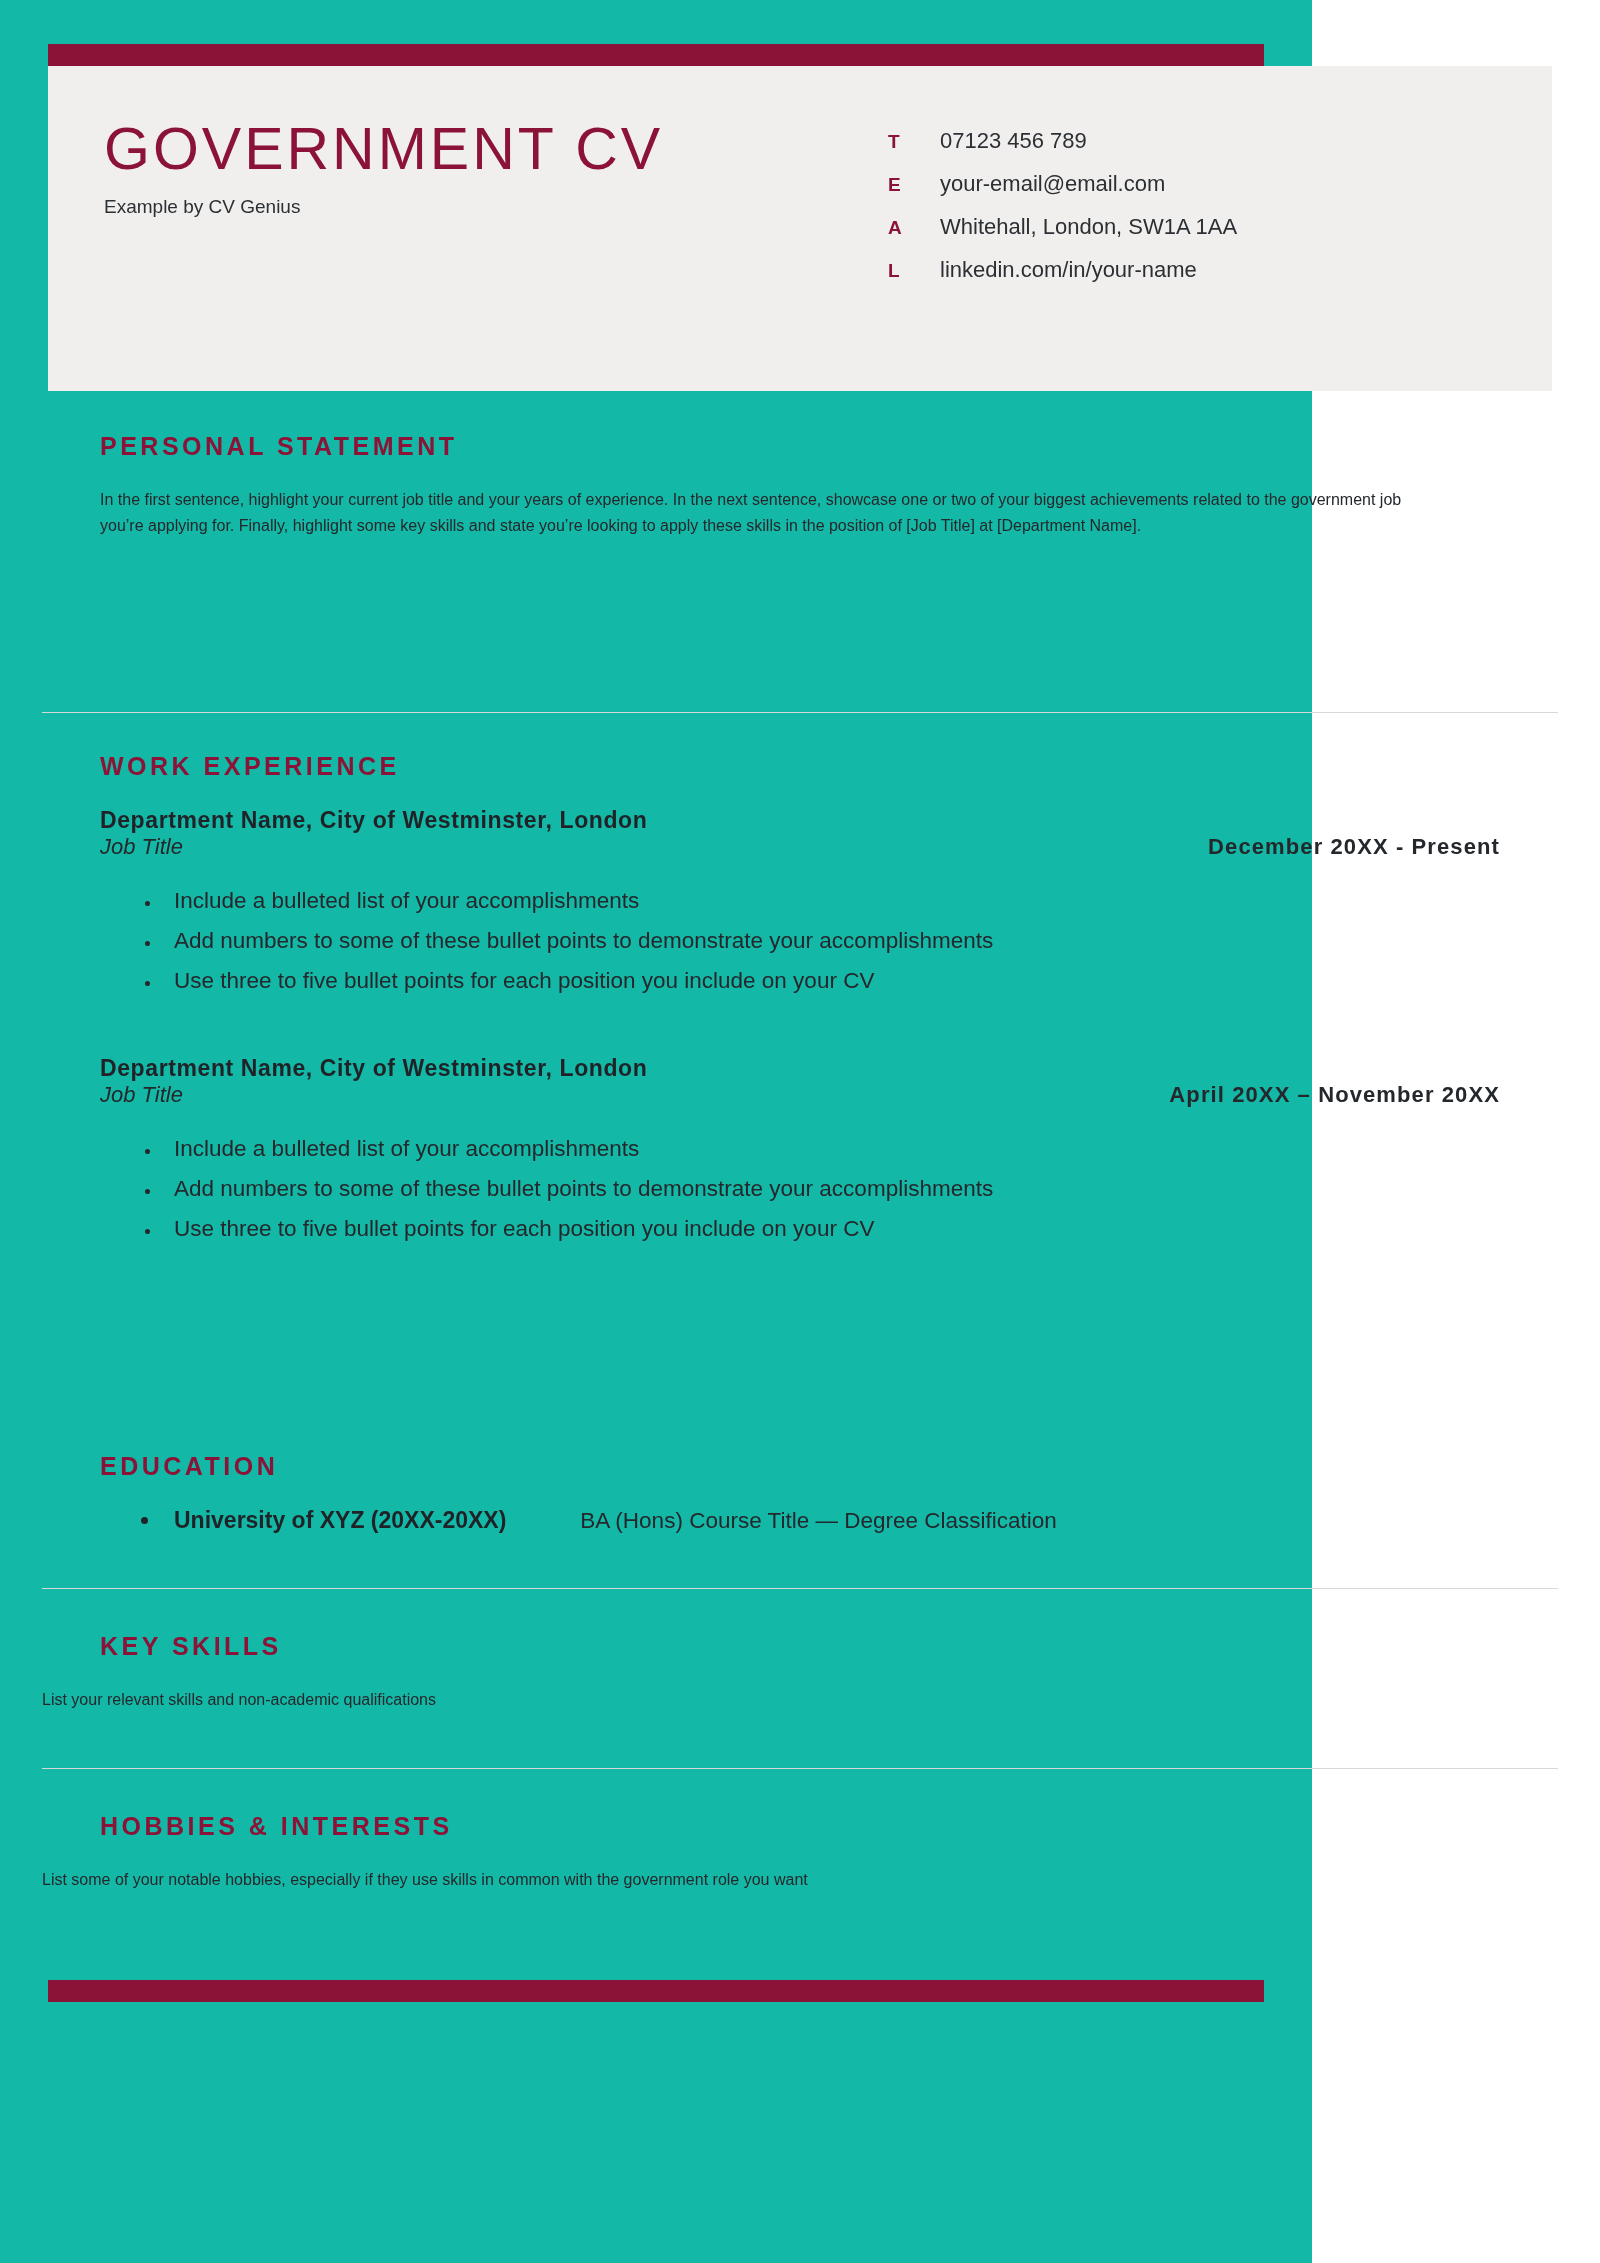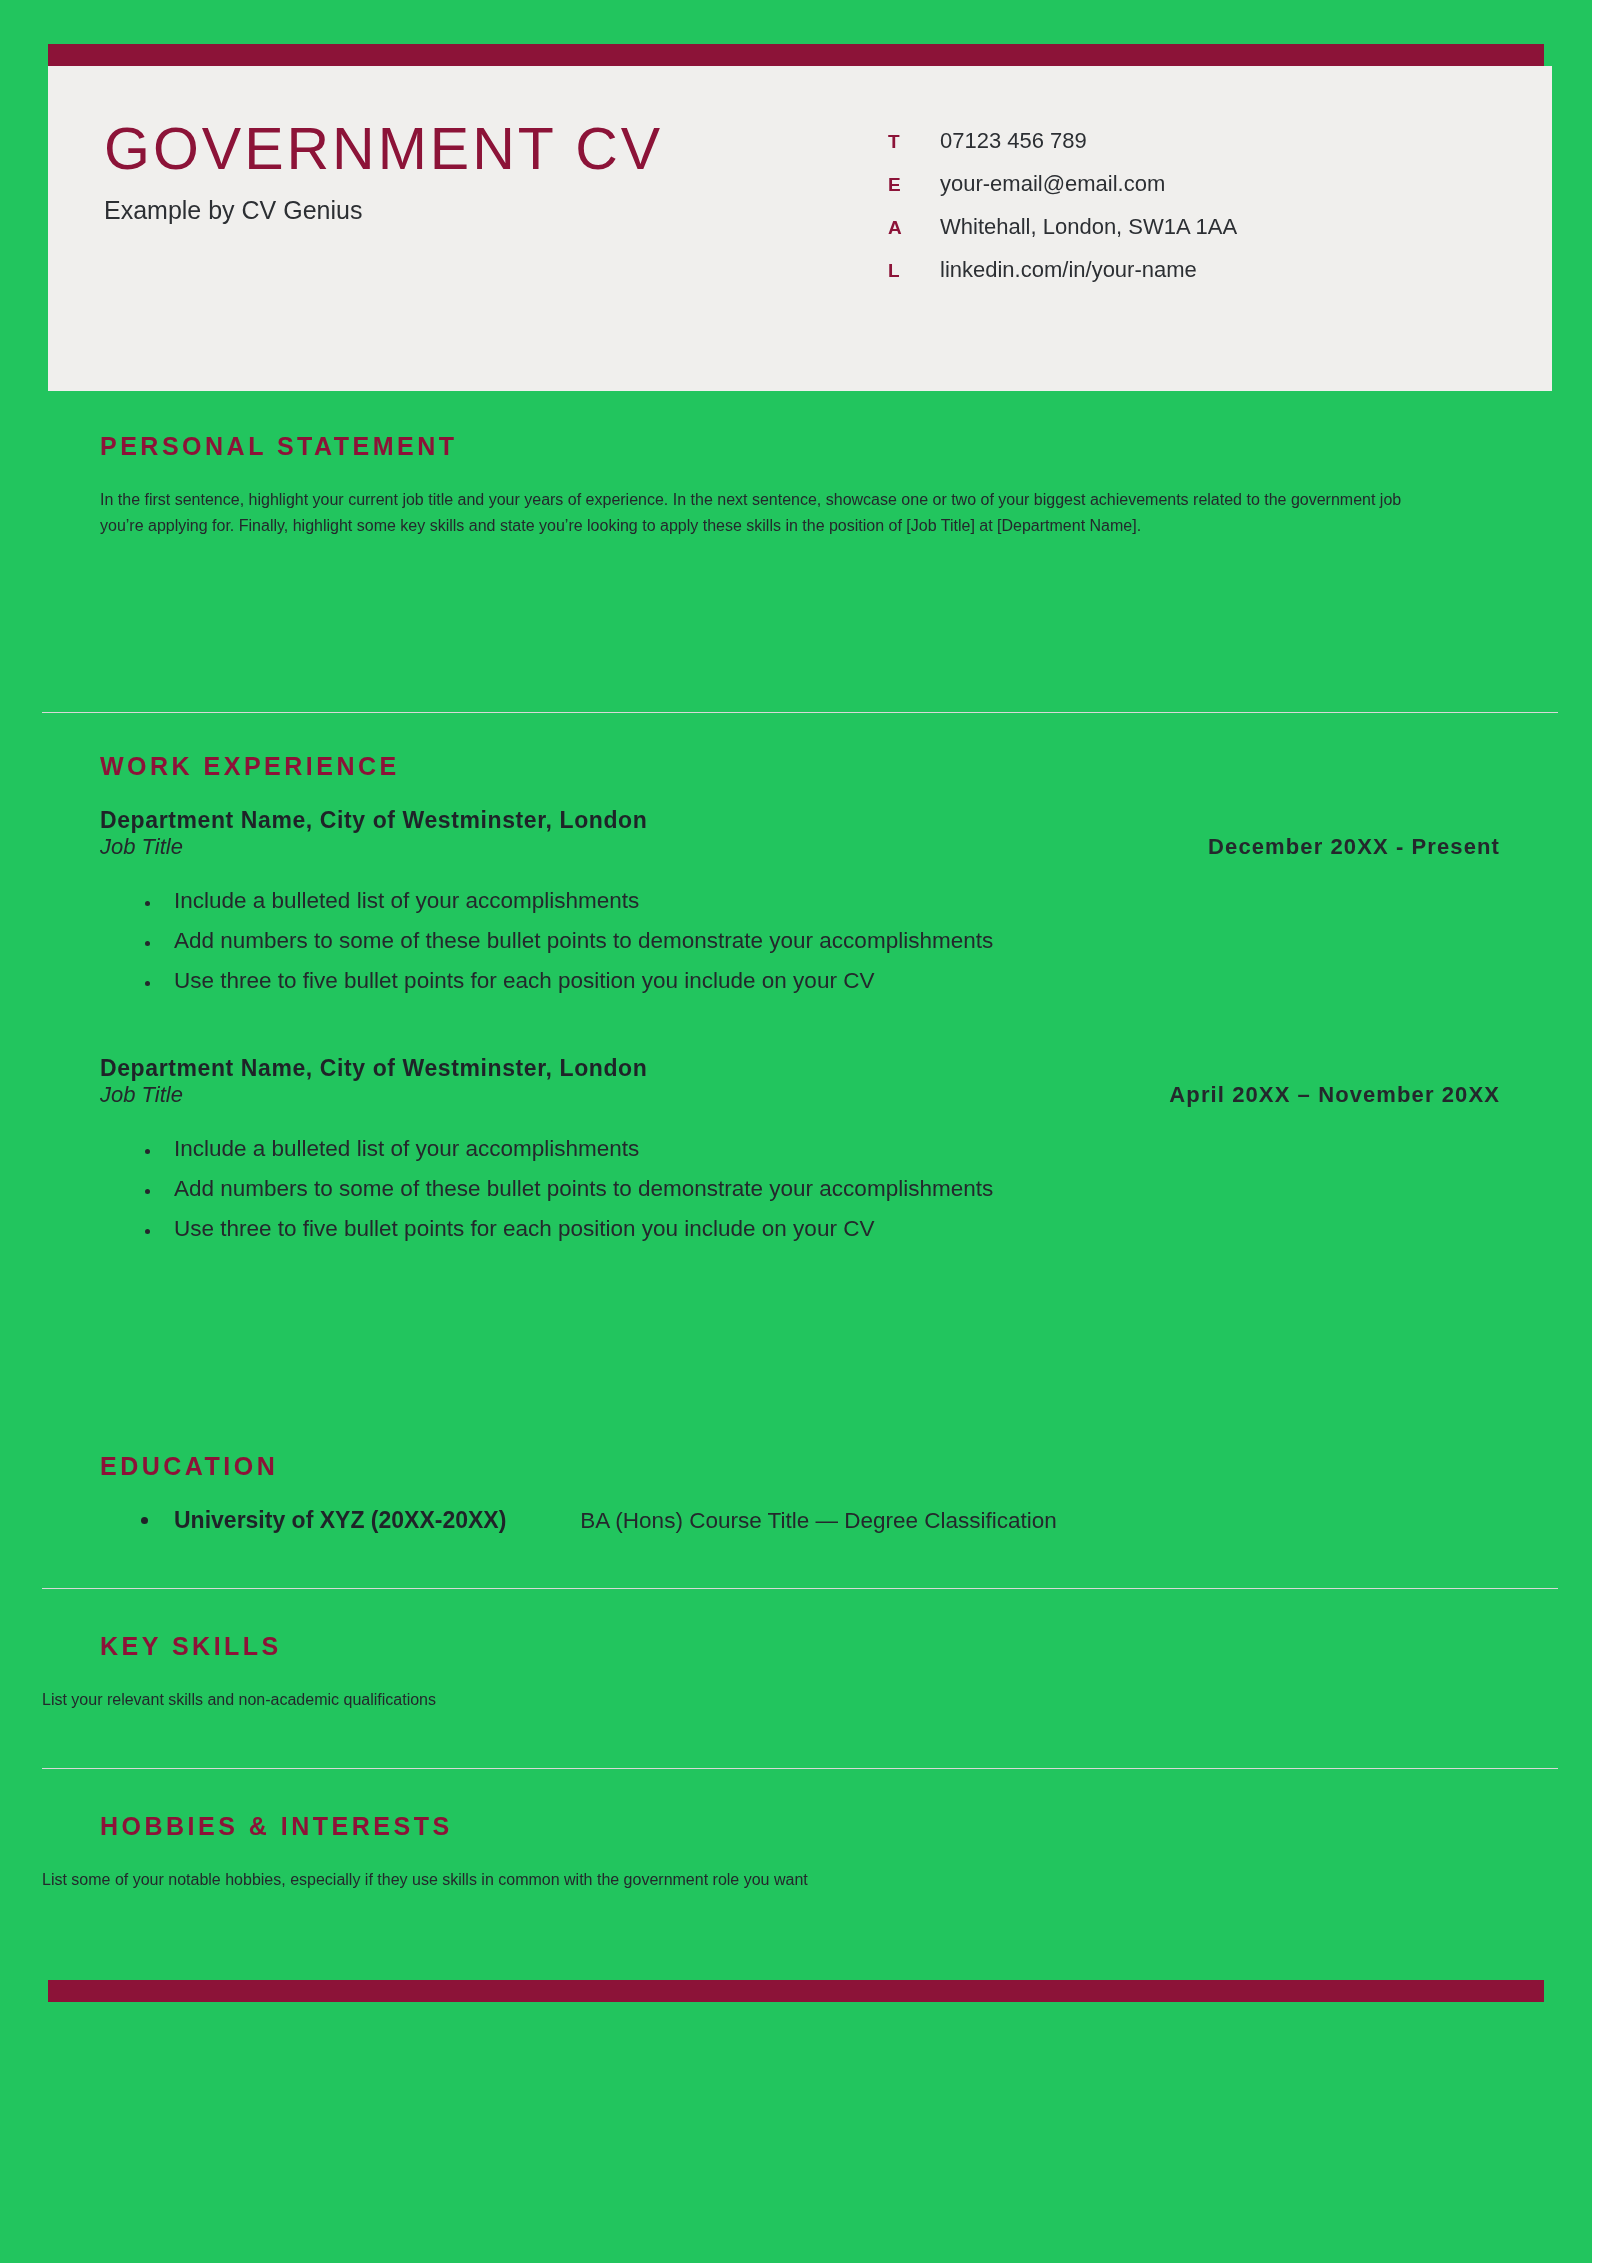--- a/index.html
+++ b/index.html
@@ -9,23 +9,23 @@
   }
   body {
     width: 1600px;
     height: 2263px;
     font-family: "Liberation Sans", sans-serif;
     color: #1f2328;
     -webkit-font-smoothing: antialiased;
   }
   .page {
     position: relative;
-    width: 1592px;
+    width: 1312px;
     height: 2263px;
-    background: #22c55e;
+    background: #14b8a6;
     box-sizing: border-box;
   }
   
   .accent-bar {
     position: absolute;
     left: 48px;
     right: 48px;
     height: 22px;
     background: #8c1338;
   }
@@ -52,21 +52,21 @@
   .cv-title {
     font-size: 59px;
     line-height: 1.08;
     letter-spacing: 3px;
     color: #8c1338;
     font-weight: 400;
     margin: 0;
   }
   .cv-subtitle {
     margin-top: 14px;
-    font-size: 25px;
+    font-size: 19px;
     color: #2c2f33;
     font-weight: 400;
   }
   .header-right {
     padding-top: 62px;
     width: 640px;
   }
   .contact-row {
     display: flex;
     align-items: baseline;

